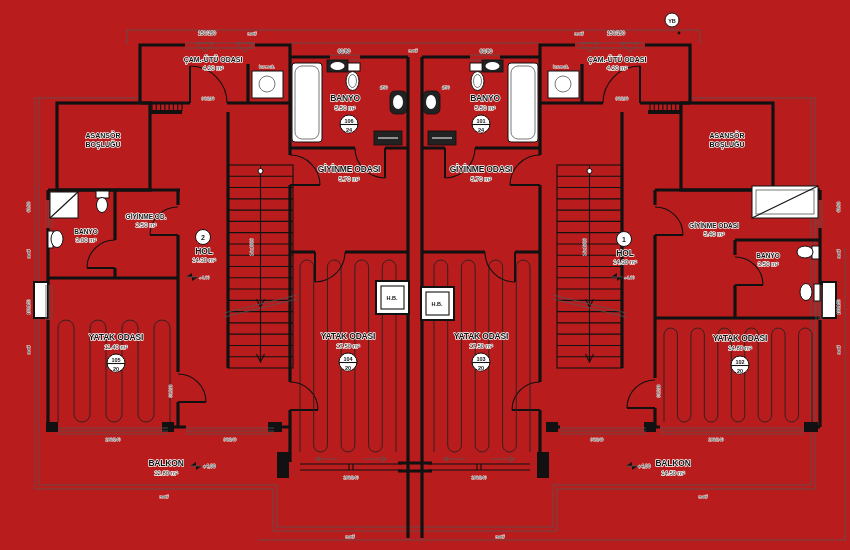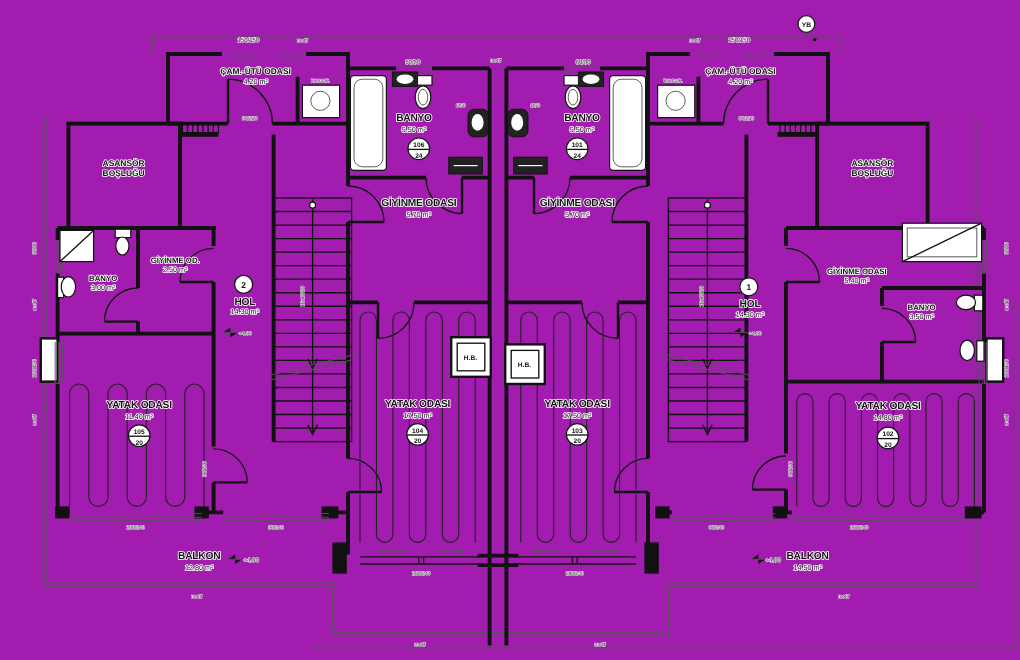--- a/index.html
+++ b/index.html
@@ -1,16 +1,16 @@
 <!DOCTYPE html>
 <html><head>
 <meta charset="utf-8">
 <style>
   html,body{margin:0;padding:0;background:#fff;}
-  #stage{width:850px;height:550px;background:#a21caf;position:relative;}
+  #stage{width:850px;height:550px;background:#b91c1c;position:relative;}
   svg{display:block;}
   text{fill:#111;font-family:"Liberation Sans",sans-serif;text-anchor:middle;
        paint-order:stroke;stroke:#fff;stroke-width:1.4px;stroke-linejoin:round;}
   .rm{font-size:8.5px;font-weight:600;letter-spacing:-.2px;}
   .rm7{font-size:7px;font-weight:600;}
   .rm65{font-size:6.5px;font-weight:600;}
   .ar{font-size:6px;}
   .dim{font-size:5px;stroke-width:1px;}
   .tin{font-size:4.2px;stroke-width:.8px;}
   .b{font-size:5.5px;font-weight:600;stroke-width:.8px;}

